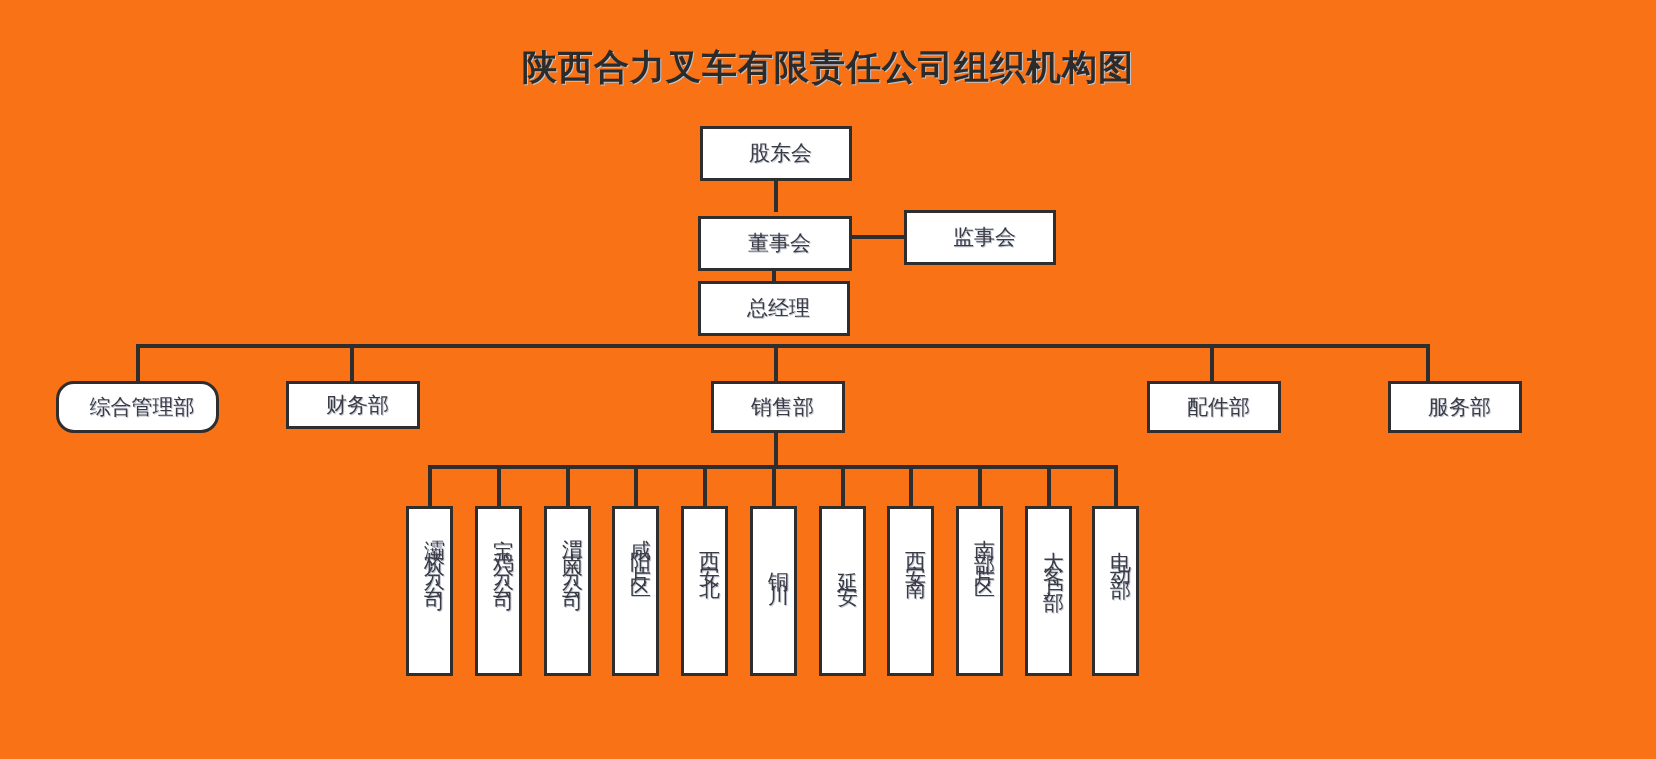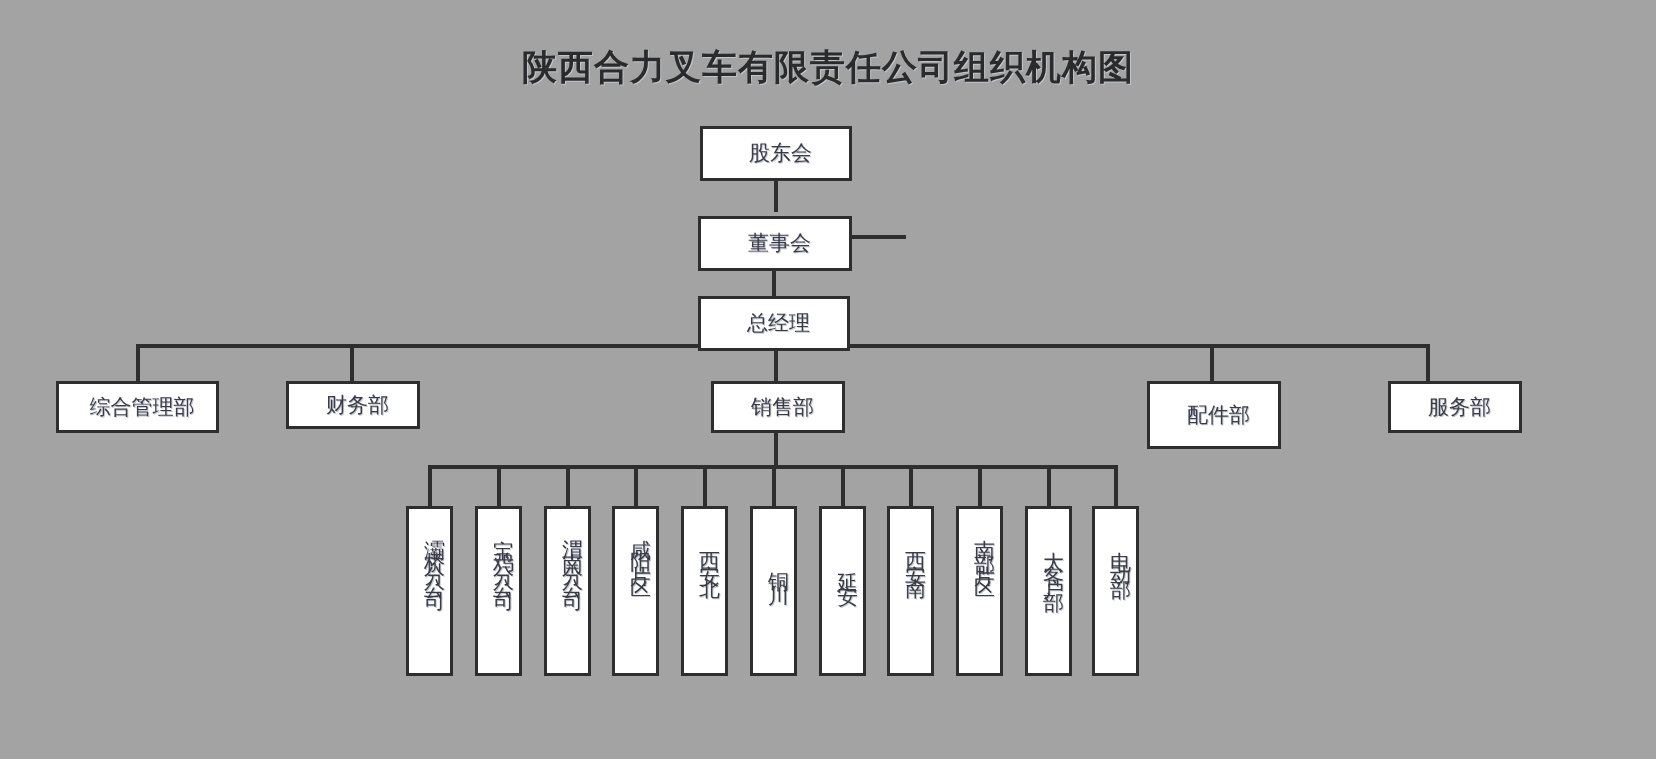--- a/index.html
+++ b/index.html
@@ -11,21 +11,21 @@
     width: 1656px;
     height: 759px;
     font-family: "Liberation Serif", "DejaVu Serif", serif;
     color: #333333;
     overflow: hidden;
   }
   #canvas {
     position: relative;
     width: 1656px;
     height: 759px;
-    background: #a3a3a3;
+    background: #f97316;
   }
 
   
   .chart-title {
     position: absolute;
     left: 0;
     top: 44px;
     width: 1656px;
     text-align: center;
     font-family: "Liberation Sans", "DejaVu Sans", sans-serif;
@@ -120,38 +120,41 @@
   <div class="line v" style="left:1114px; top:465px; height:43px;"></div>
 
   <div class="node" style="left:700px; top:126px; width:152px; height:55px;">
     <span class="label-h">股东会</span>
   </div>
 
   <div class="node" style="left:698px; top:216px; width:154px; height:55px;">
     <span class="label-h">董事会</span>
   </div>
 
-
-  <div class="node" style="left:698px; top:296px; width:152px; height:55px;">
+  <div class="node" style="left:904px; top:210px; width:152px; height:55px;">
+    <span class="label-h">监事会</span>
+  </div>
+
+  <div class="node" style="left:698px; top:281px; width:152px; height:55px;">
     <span class="label-h">总经理</span>
   </div>
 
-  <div class="node" style="left:56px; top:381px; width:163px; height:52px;">
+  <div class="node" style="left:56px; top:381px; width:163px; height:52px;border-radius:18px;">
     <span class="label-h">综合管理部</span>
   </div>
 
   <div class="node" style="left:286px; top:381px; width:134px; height:48px;">
     <span class="label-h">财务部</span>
   </div>
 
   <div class="node" style="left:711px; top:381px; width:134px; height:52px;font-family:Liberation Serif, serif;">
     <span class="label-h">销售部</span>
   </div>
 
-  <div class="node" style="left:1147px; top:381px; width:134px; height:68px;">
+  <div class="node" style="left:1147px; top:381px; width:134px; height:52px;">
     <span class="label-h">配件部</span>
   </div>
 
   <div class="node" style="left:1362px; top:381px; width:134px; height:52px;margin-left:26px;">
     <span class="label-h">服务部</span>
   </div>
 
   <div class="node vert len4" style="left:406px; top:506px; width:47px; height:170px;">
     <span class="label-v">灞桥分公司</span>
   </div>

